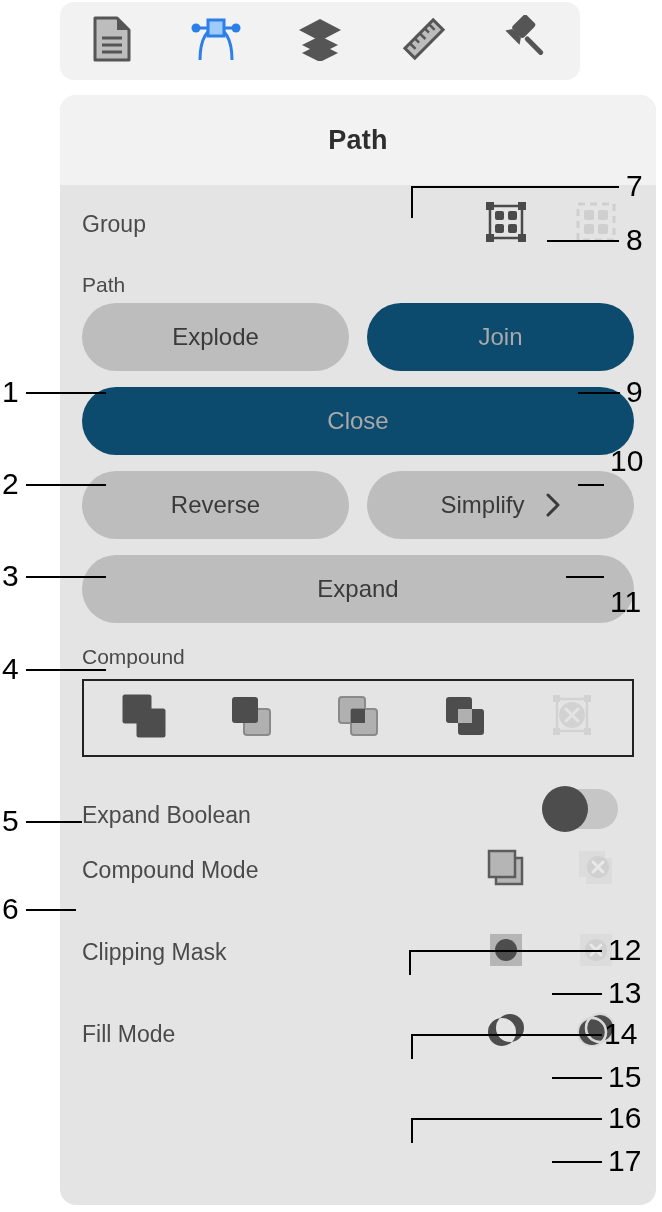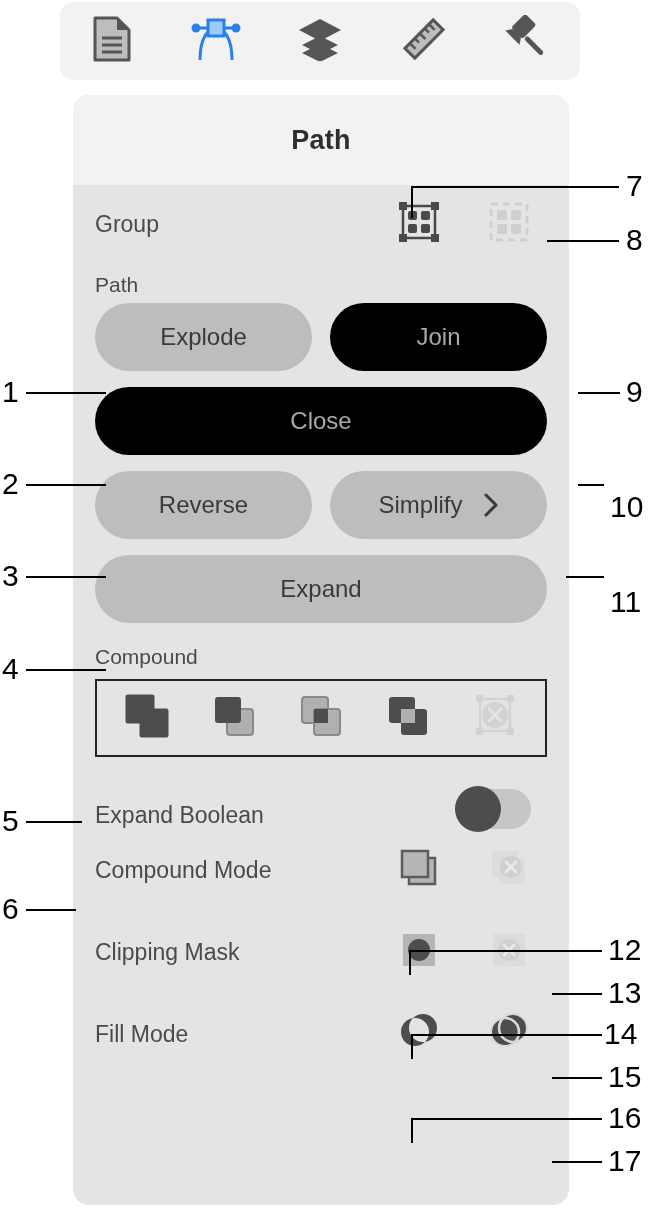--- a/index.html
+++ b/index.html
@@ -13,21 +13,21 @@
   
   .toolbar{
     position:absolute;left:60px;top:2px;width:520px;height:78px;
     background:#f2f2f2;border-radius:14px;
     display:flex;align-items:center;justify-content:space-around;
   }
   .tool{width:62px;height:56px;display:flex;align-items:center;justify-content:center;}
 
   
   .panel{
-    position:absolute;left:73px;top:95px;width:496px;height:1110px;
+    position:absolute;left:60px;top:95px;width:596px;height:1110px;
     background:#e4e4e4;border-radius:16px;overflow:hidden;
   }
   .panel-header{
     height:90px;background:#f2f2f2;
     display:flex;align-items:center;justify-content:center;
   }
   .panel-title{
     font-size:27px;font-weight:bold;color:#2e2e2e;letter-spacing:.2px;
   }
 
@@ -43,21 +43,21 @@
 
   .btn-grid{padding:0 22px;display:flex;flex-direction:column;gap:16px;}
   .btn-row{display:flex;gap:18px;}
   .btn{
     flex:1;height:68px;border-radius:34px;border:none;
     display:flex;align-items:center;justify-content:center;
     font-size:24px;font-family:"Liberation Sans", sans-serif;
     background:#bdbdbd;color:#3a3a3a;cursor:pointer;padding:0;
   }
   .btn.wide{width:100%;}
-  .btn.disabled{background:#000000;color:#a9a9a9;cursor:default;}
+  .btn.disabled{background:#0c4a6e;color:#a9a9a9;cursor:default;}
   .btn .chev{margin-left:20px;display:inline-flex;}
 
   .bool-box{
     margin:4px 22px 0 22px;border:2px solid #222;background:#e4e4e4;
     height:78px;display:flex;align-items:center;justify-content:space-around;
     padding:0 6px;box-sizing:border-box;
   }
   .bool-item{width:62px;height:62px;display:flex;align-items:center;justify-content:center;}
 
   .toggle{
@@ -397,21 +397,21 @@
   <div class="callout-num" style="left:626px;top:171px;">7</div>
   <div class="lead h" style="left:411px;top:186px;width:208px;"></div>
   <div class="lead v" style="left:411px;top:186px;height:32px;"></div>
 
   <div class="callout-num" style="left:626px;top:225px;">8</div>
   <div class="lead h" style="left:547px;top:240px;width:72px;"></div>
 
   <div class="callout-num" style="left:626px;top:377px;">9</div>
   <div class="lead h" style="left:578px;top:392px;width:42px;"></div>
 
-  <div class="callout-num" style="left:610px;top:492px;">10</div>
+  <div class="callout-num" style="left:610px;top:446px;">10</div>
   <div class="lead h" style="left:578px;top:484px;width:26px;"></div>
 
   <div class="callout-num" style="left:610px;top:561px;margin-top:26px;">11</div>
   <div class="lead h" style="left:566px;top:576px;width:38px;"></div>
 
   <div class="callout-num" style="left:608px;top:935px;">12</div>
   <div class="lead h" style="left:409px;top:950px;width:193px;"></div>
   <div class="lead v" style="left:409px;top:950px;height:25px;"></div>
 
   <div class="callout-num" style="left:608px;top:978px;">13</div>

